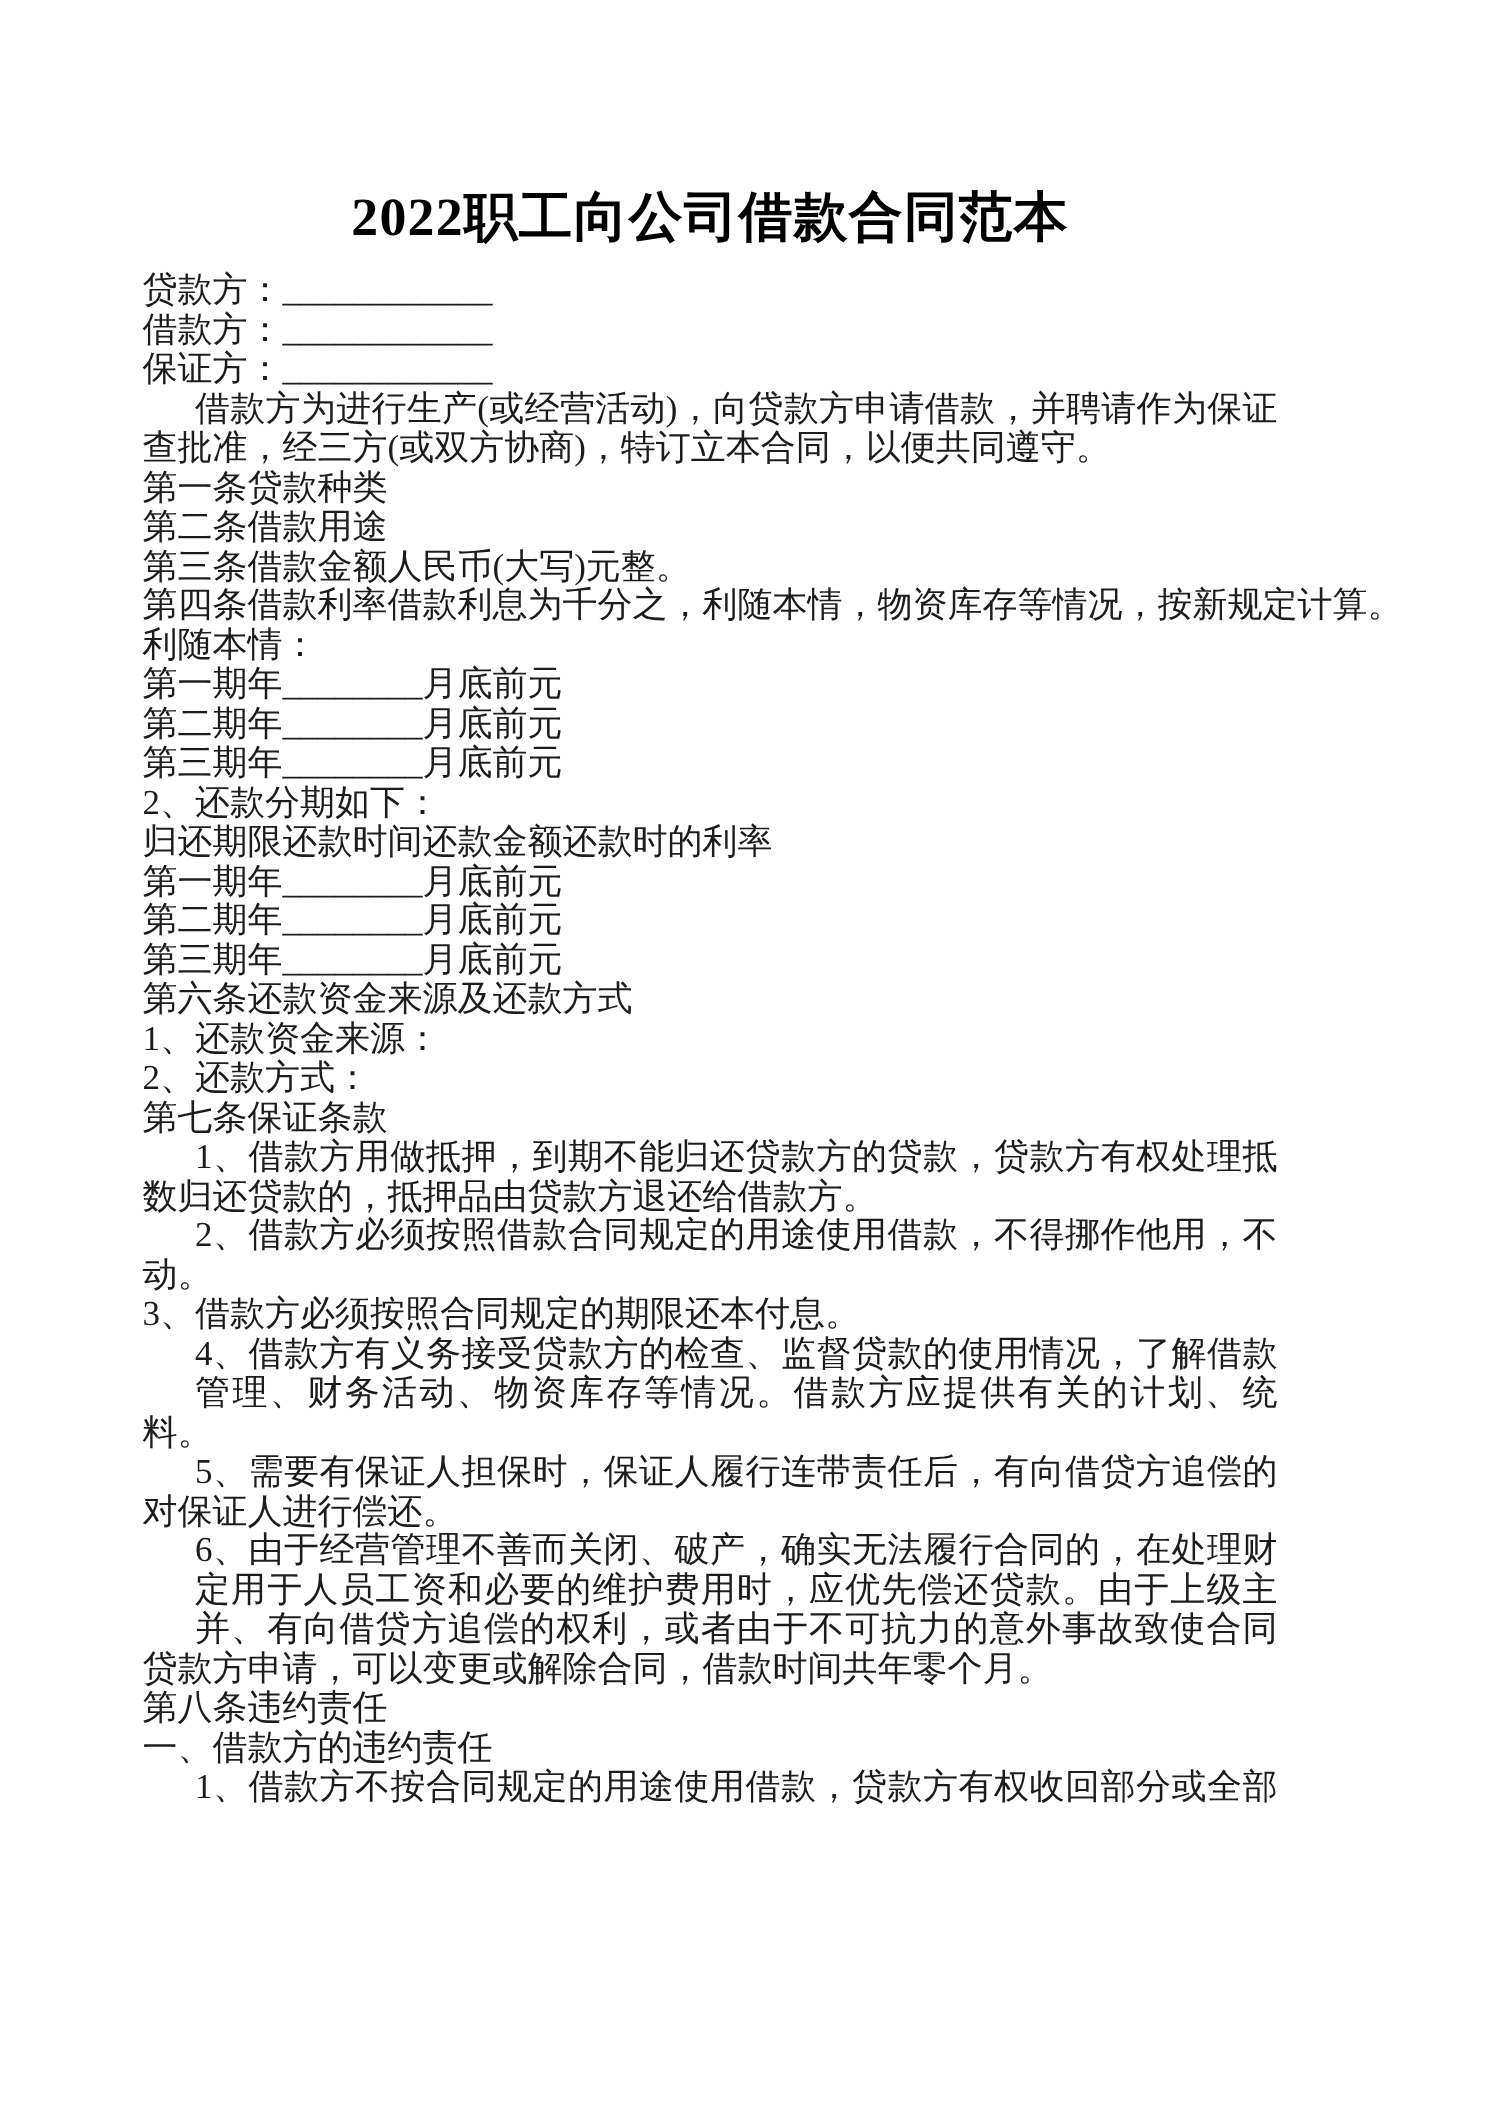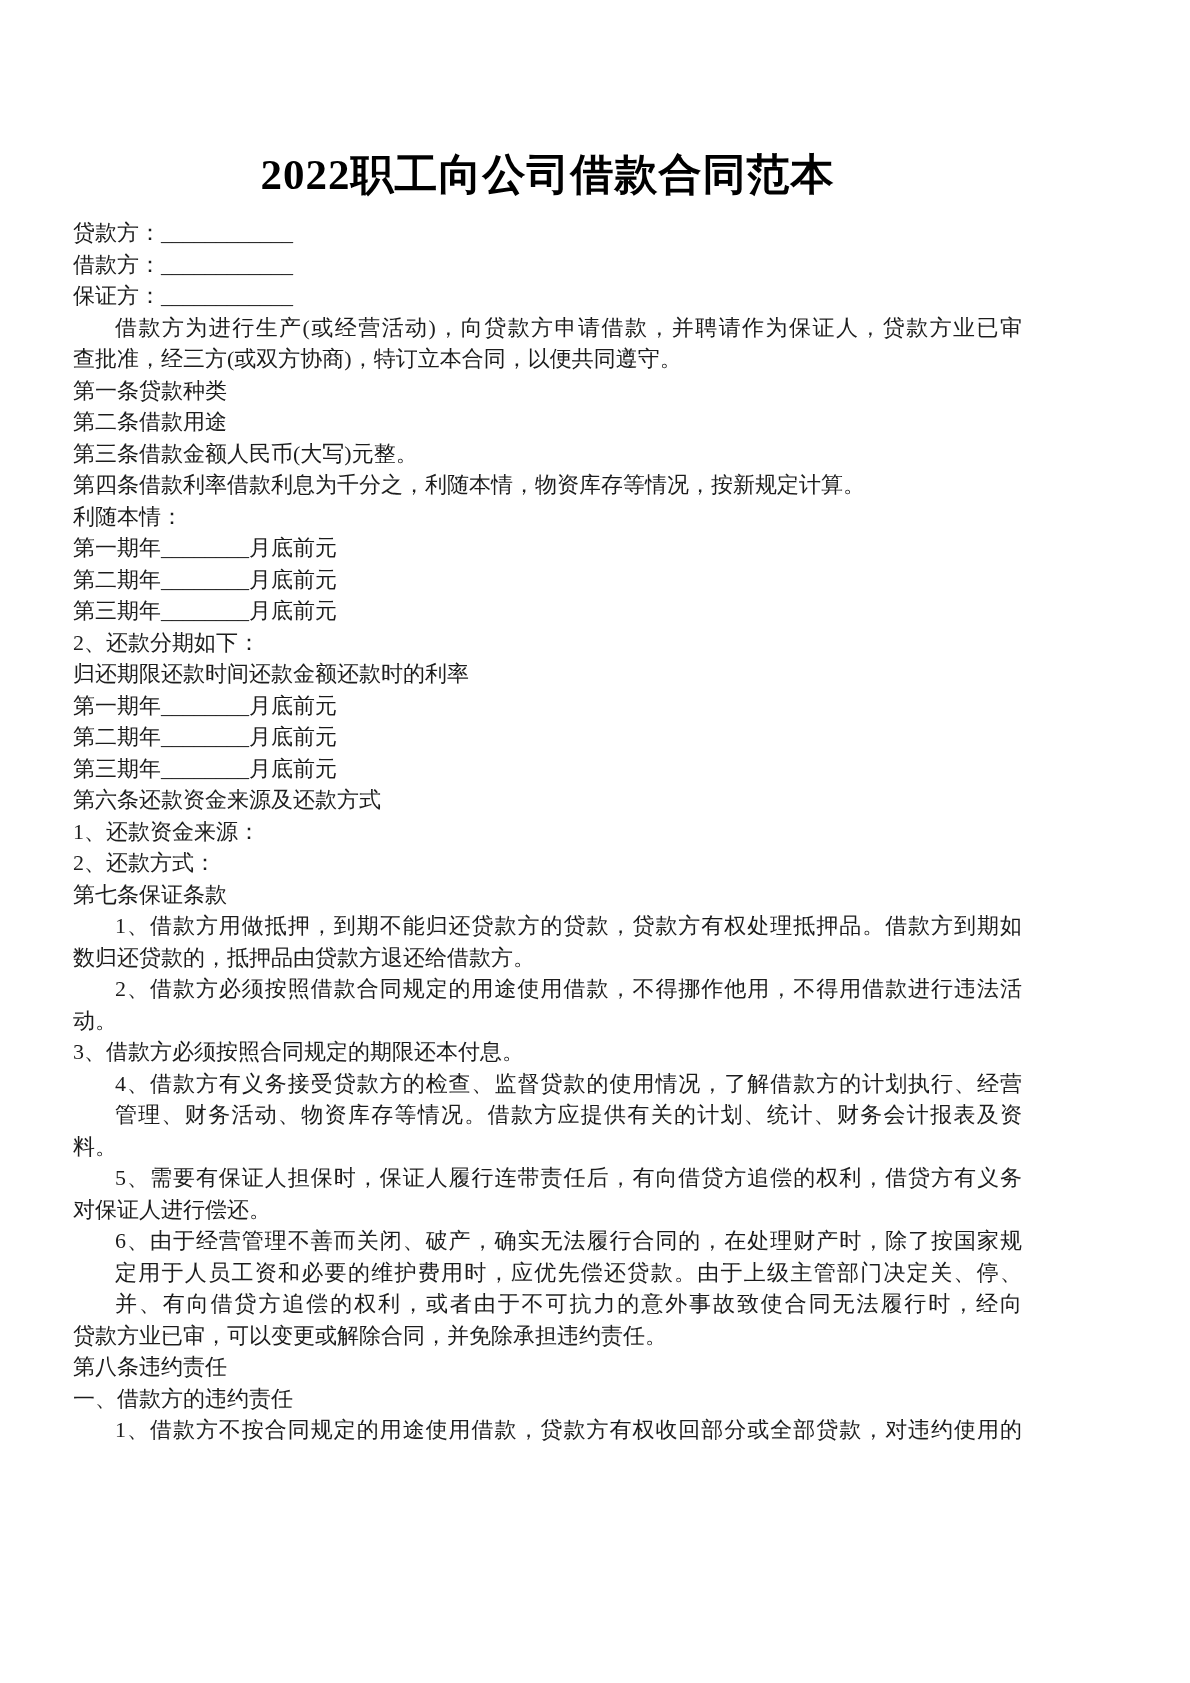--- a/index.html
+++ b/index.html
@@ -6,37 +6,37 @@
     margin: 0;
     padding: 0;
     background: #ffffff;
   }
   .page {
     position: relative;
     width: 1190px;
     height: 1683px;
     background: #ffffff;
     box-sizing: border-box;
-    padding: 150px 168px 0 73px;
+    padding: 150px 168px 0 114px;
     font-family: "Liberation Serif", "DejaVu Serif", serif;
     color: #1c1c1c;
     overflow: hidden;
   }
   .title {
     margin: 0 0 17px 0;
     font-size: 43px;
     font-weight: 700;
     line-height: 50px;
     letter-spacing: 1px;
     text-align: center;
     white-space: nowrap;
     color: #000000;
   }
   .body-text {
-    font-size: 22px;
+    font-size: 28px;
     line-height: 31.5px;
   }
   .line {
     height: 31.5px;
     white-space: nowrap;
     overflow: visible;
   }
   .line.fill {
     white-space: normal;
     overflow: hidden;
@@ -79,18 +79,18 @@
       <div class="line">动。</div>
       <div class="line">3、借款方必须按照合同规定的期限还本付息。</div>
       <div class="line fill">4、借款方有义务接受贷款方的检查、监督贷款的使用情况，了解借款方的计划执行、经营</div>
       <div class="line fill">管理、财务活动、物资库存等情况。借款方应提供有关的计划、统计、财务会计报表及资</div>
       <div class="line">料。</div>
       <div class="line fill">5、需要有保证人担保时，保证人履行连带责任后，有向借贷方追偿的权利，借贷方有义务</div>
       <div class="line">对保证人进行偿还。</div>
       <div class="line fill">6、由于经营管理不善而关闭、破产，确实无法履行合同的，在处理财产时，除了按国家规</div>
       <div class="line fill">定用于人员工资和必要的维护费用时，应优先偿还贷款。由于上级主管部门决定关、停、</div>
       <div class="line fill">并、有向借贷方追偿的权利，或者由于不可抗力的意外事故致使合同无法履行时，经向</div>
-      <div class="line">贷款方业已审，可以变更或解除合同，并免除承担违约责任。</div>
+      <div class="line">贷款方申请，可以变更或解除合同，借款时间共年零个月。</div>
       <div class="line">第八条违约责任</div>
       <div class="line">一、借款方的违约责任</div>
       <div class="line fill">1、借款方不按合同规定的用途使用借款，贷款方有权收回部分或全部贷款，对违约使用的</div>
     </div>
 </div>
 
 </body></html>

